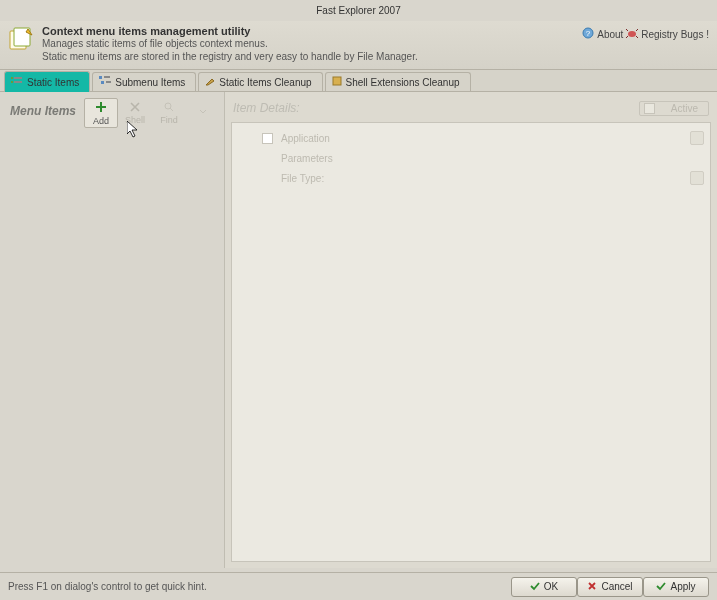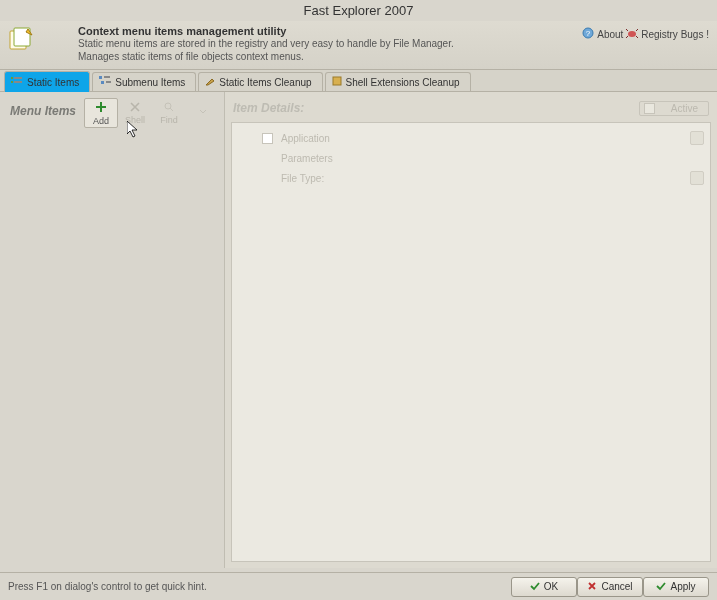--- a/index.html
+++ b/index.html
@@ -11,30 +11,29 @@
     width: 717px;
     height: 600px;
     overflow: hidden;
     position: relative;
   }
   .titlebar {
     height: 21px;
     background: #d9d6cd;
     text-align: center;
     line-height: 21px;
-    font-size: 13px;
+    font-size: 10px;
     color: #333;
   }
   .header {
     display: flex;
     padding: 4px 8px 6px 8px;
     align-items: flex-start;
     background: linear-gradient(to bottom, #dedbd1 0%, #d5d2c8 100%);
     border-bottom: 1px solid #b5b1a5;
-    gap: 36px;
   }
   .header-icon {
     width: 28px;
     height: 28px;
     flex: 0 0 28px;
     margin-right: 6px;
     margin-top: 2px;
   }
   .header-text { flex: 1; }
   .header-title { font-weight: bold; font-size: 11px; color: #333; }
@@ -58,21 +57,21 @@
     border-bottom: none;
     background: #d6d3c9;
     font-size: 10px;
     color: #333;
     margin-right: 2px;
     border-radius: 3px 3px 0 0;
     cursor: pointer;
     height: 19px;
   }
   .tab.active {
-    background: #0ea5e9;
+    background: #14b8a6;
     height: 21px;
     position: relative;
     top: 1px;
   }
   .workspace {
     display: flex;
     height: 476px;
     background: #d9d6cd;
   }
   .left-panel {
@@ -122,21 +121,21 @@
   }
   .right-header {
     display:flex;
     align-items:center;
     padding: 6px 8px 4px 8px;
     height: 30px;
   }
   .item-details-label {
     flex:1;
     font-style: italic;
-    font-weight: bold;
+    font-weight: normal;
     color: #bebcb3;
     font-size: 12px;
   }
   .active-box {
     border: 1px solid #c7c4ba;
     padding: 1px 10px 1px 4px;
     font-size: 10px;
     color: #bcb9af;
     display:flex;
     align-items:center;
@@ -203,22 +202,22 @@
 <div class="header">
   <div class="header-icon">
     <svg width="26" height="26" viewBox="0 0 26 26">
       <rect x="2" y="4" width="16" height="18" rx="1" fill="#fffbe9" stroke="#c2a432"></rect>
       <rect x="6" y="1" width="16" height="18" rx="1" fill="#fff" stroke="#8aa832"></rect>
       <path d="M20 2 L24 8 L18 5 Z" fill="#f2c12e" stroke="#a37b15"></path>
     </svg>
   </div>
   <div class="header-text">
     <div class="header-title">Context menu items management utility</div>
+    <div class="header-desc">Manages static items of file objects context menus.</div>
     <div class="header-desc">Static menu items are stored in the registry and very easy to handle by File Manager.</div>
-    <div class="header-desc">Manages static items of file objects context menus.</div>
   </div>
   <div class="header-links">
     <div class="header-link">
       <span>
         <svg width="12" height="12">
             <circle cx="6" cy="6" r="5" fill="#6fa8d8" stroke="#3b7bb0"></circle>
             <text x="6" y="9" font-size="8" text-anchor="middle" fill="#fff">?</text>
           </svg>
       </span>
       <span>About</span>

